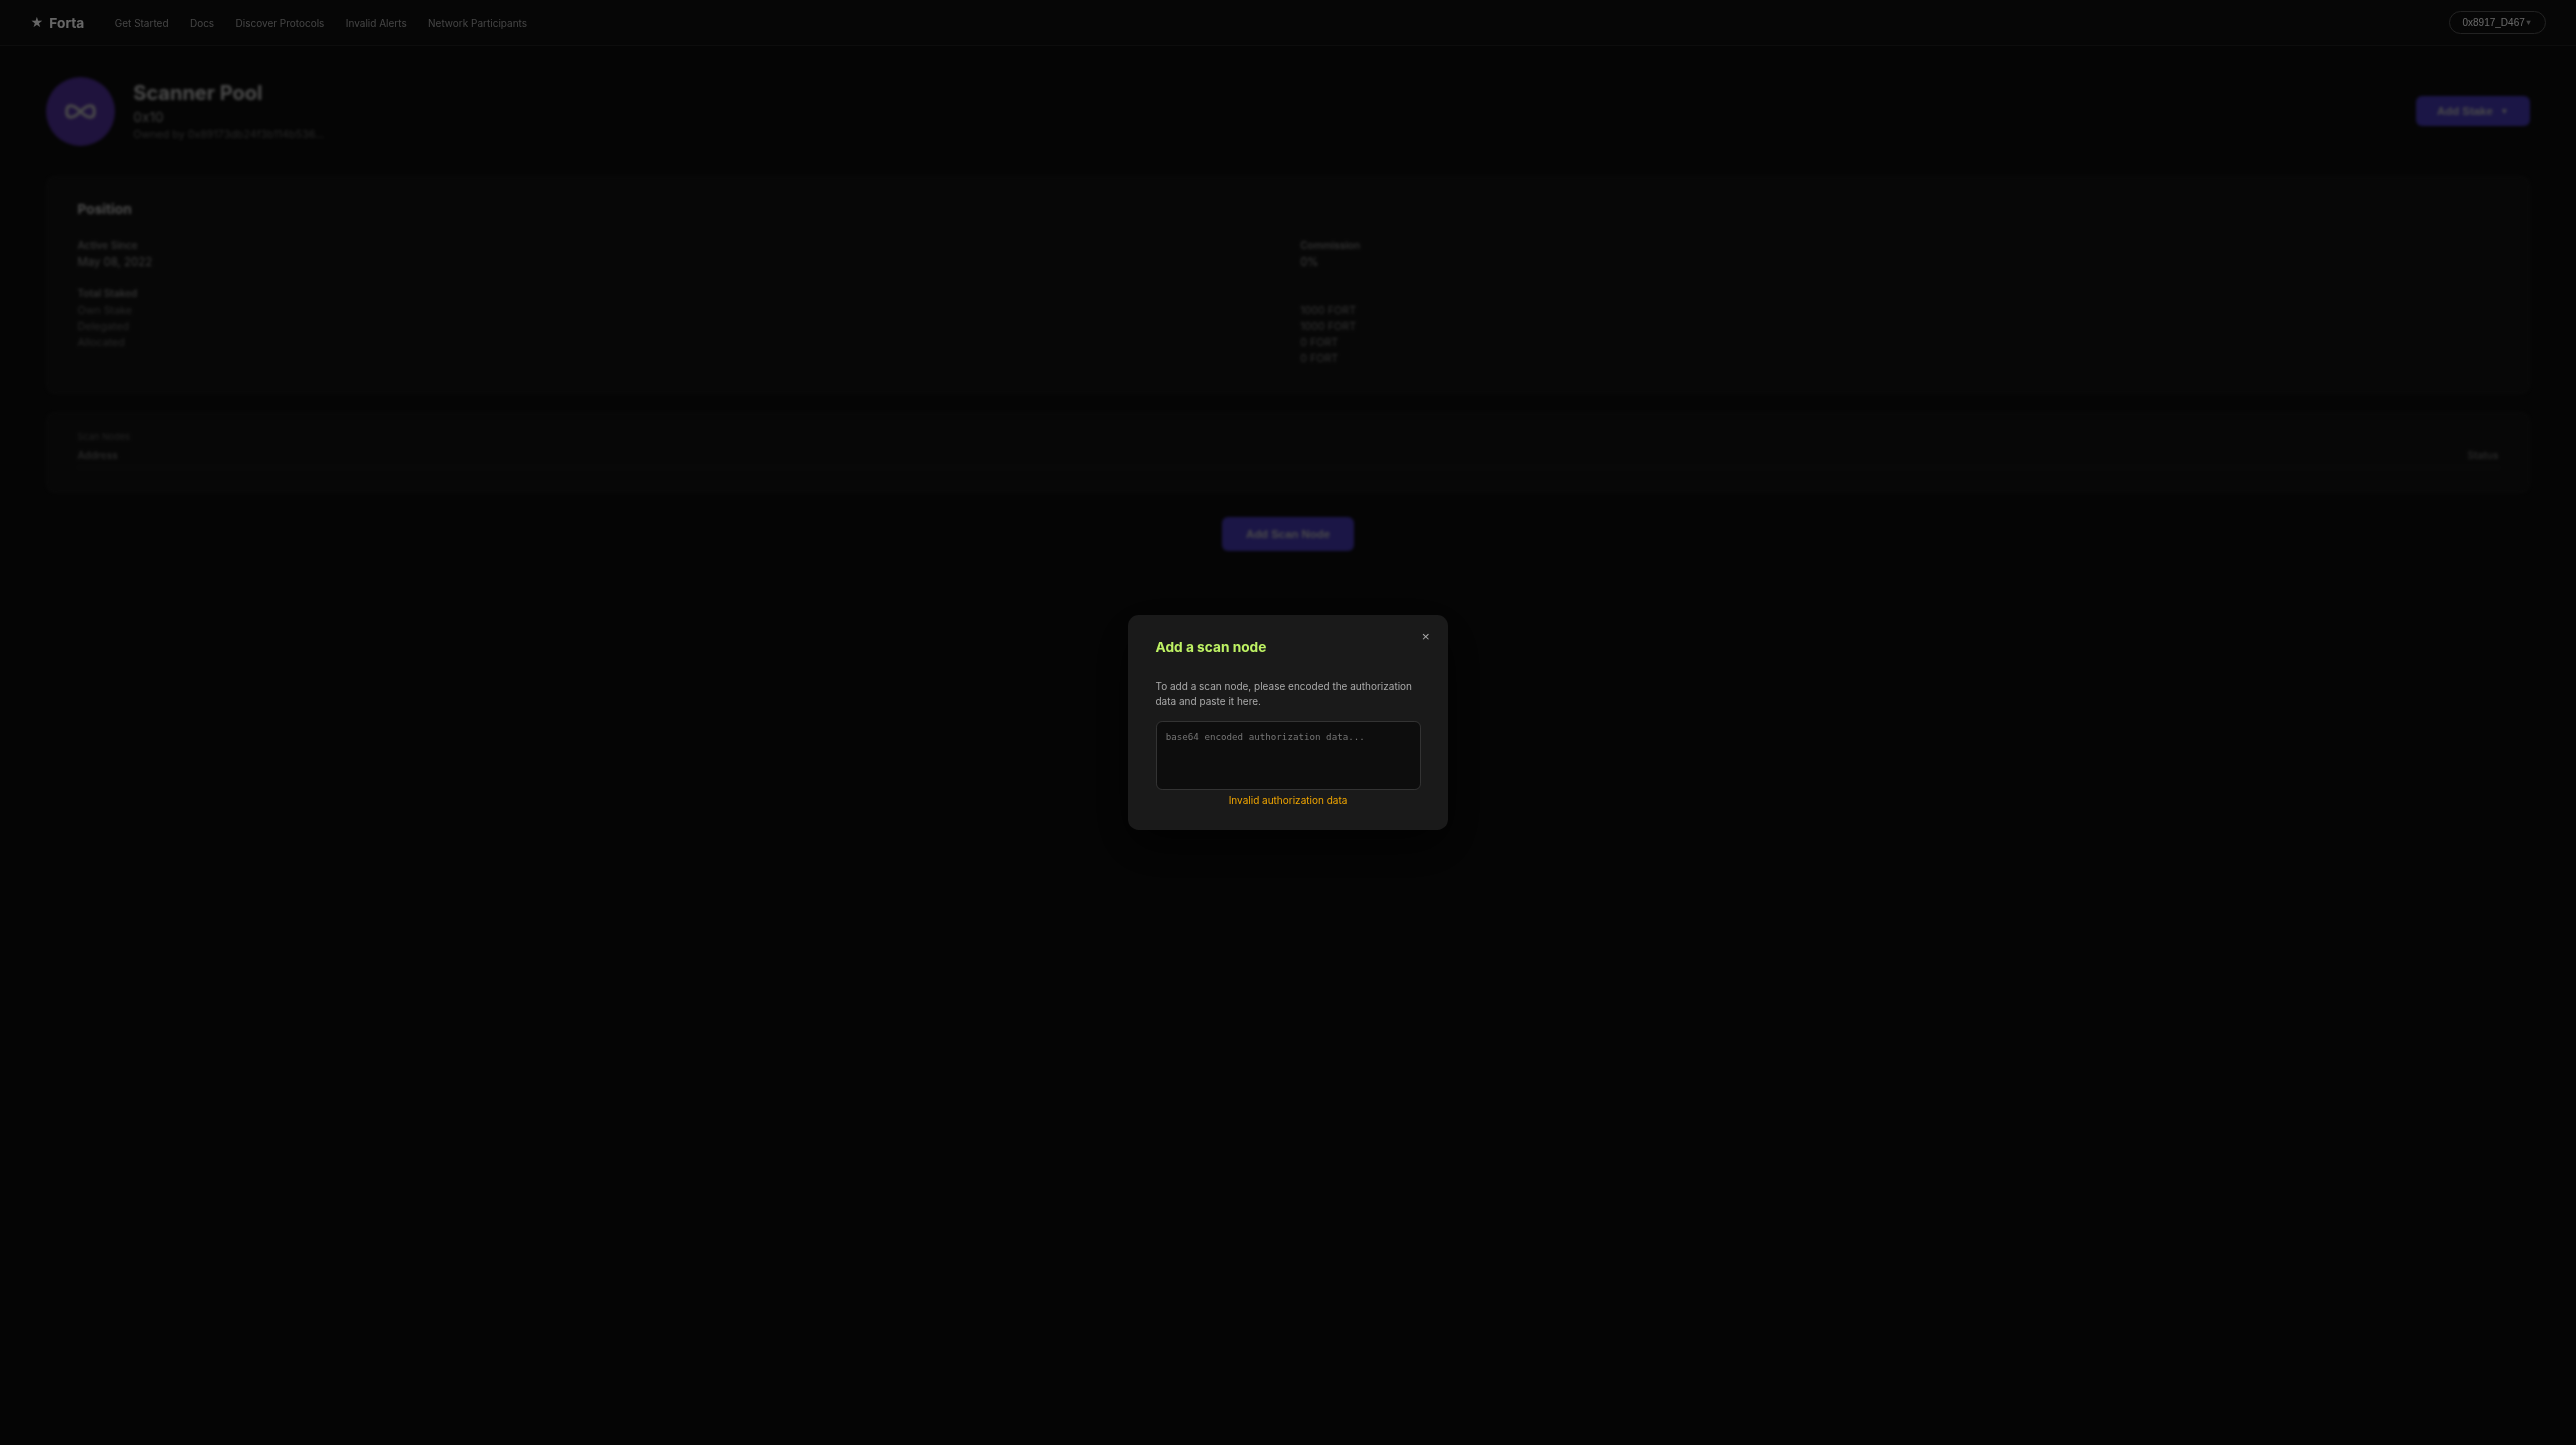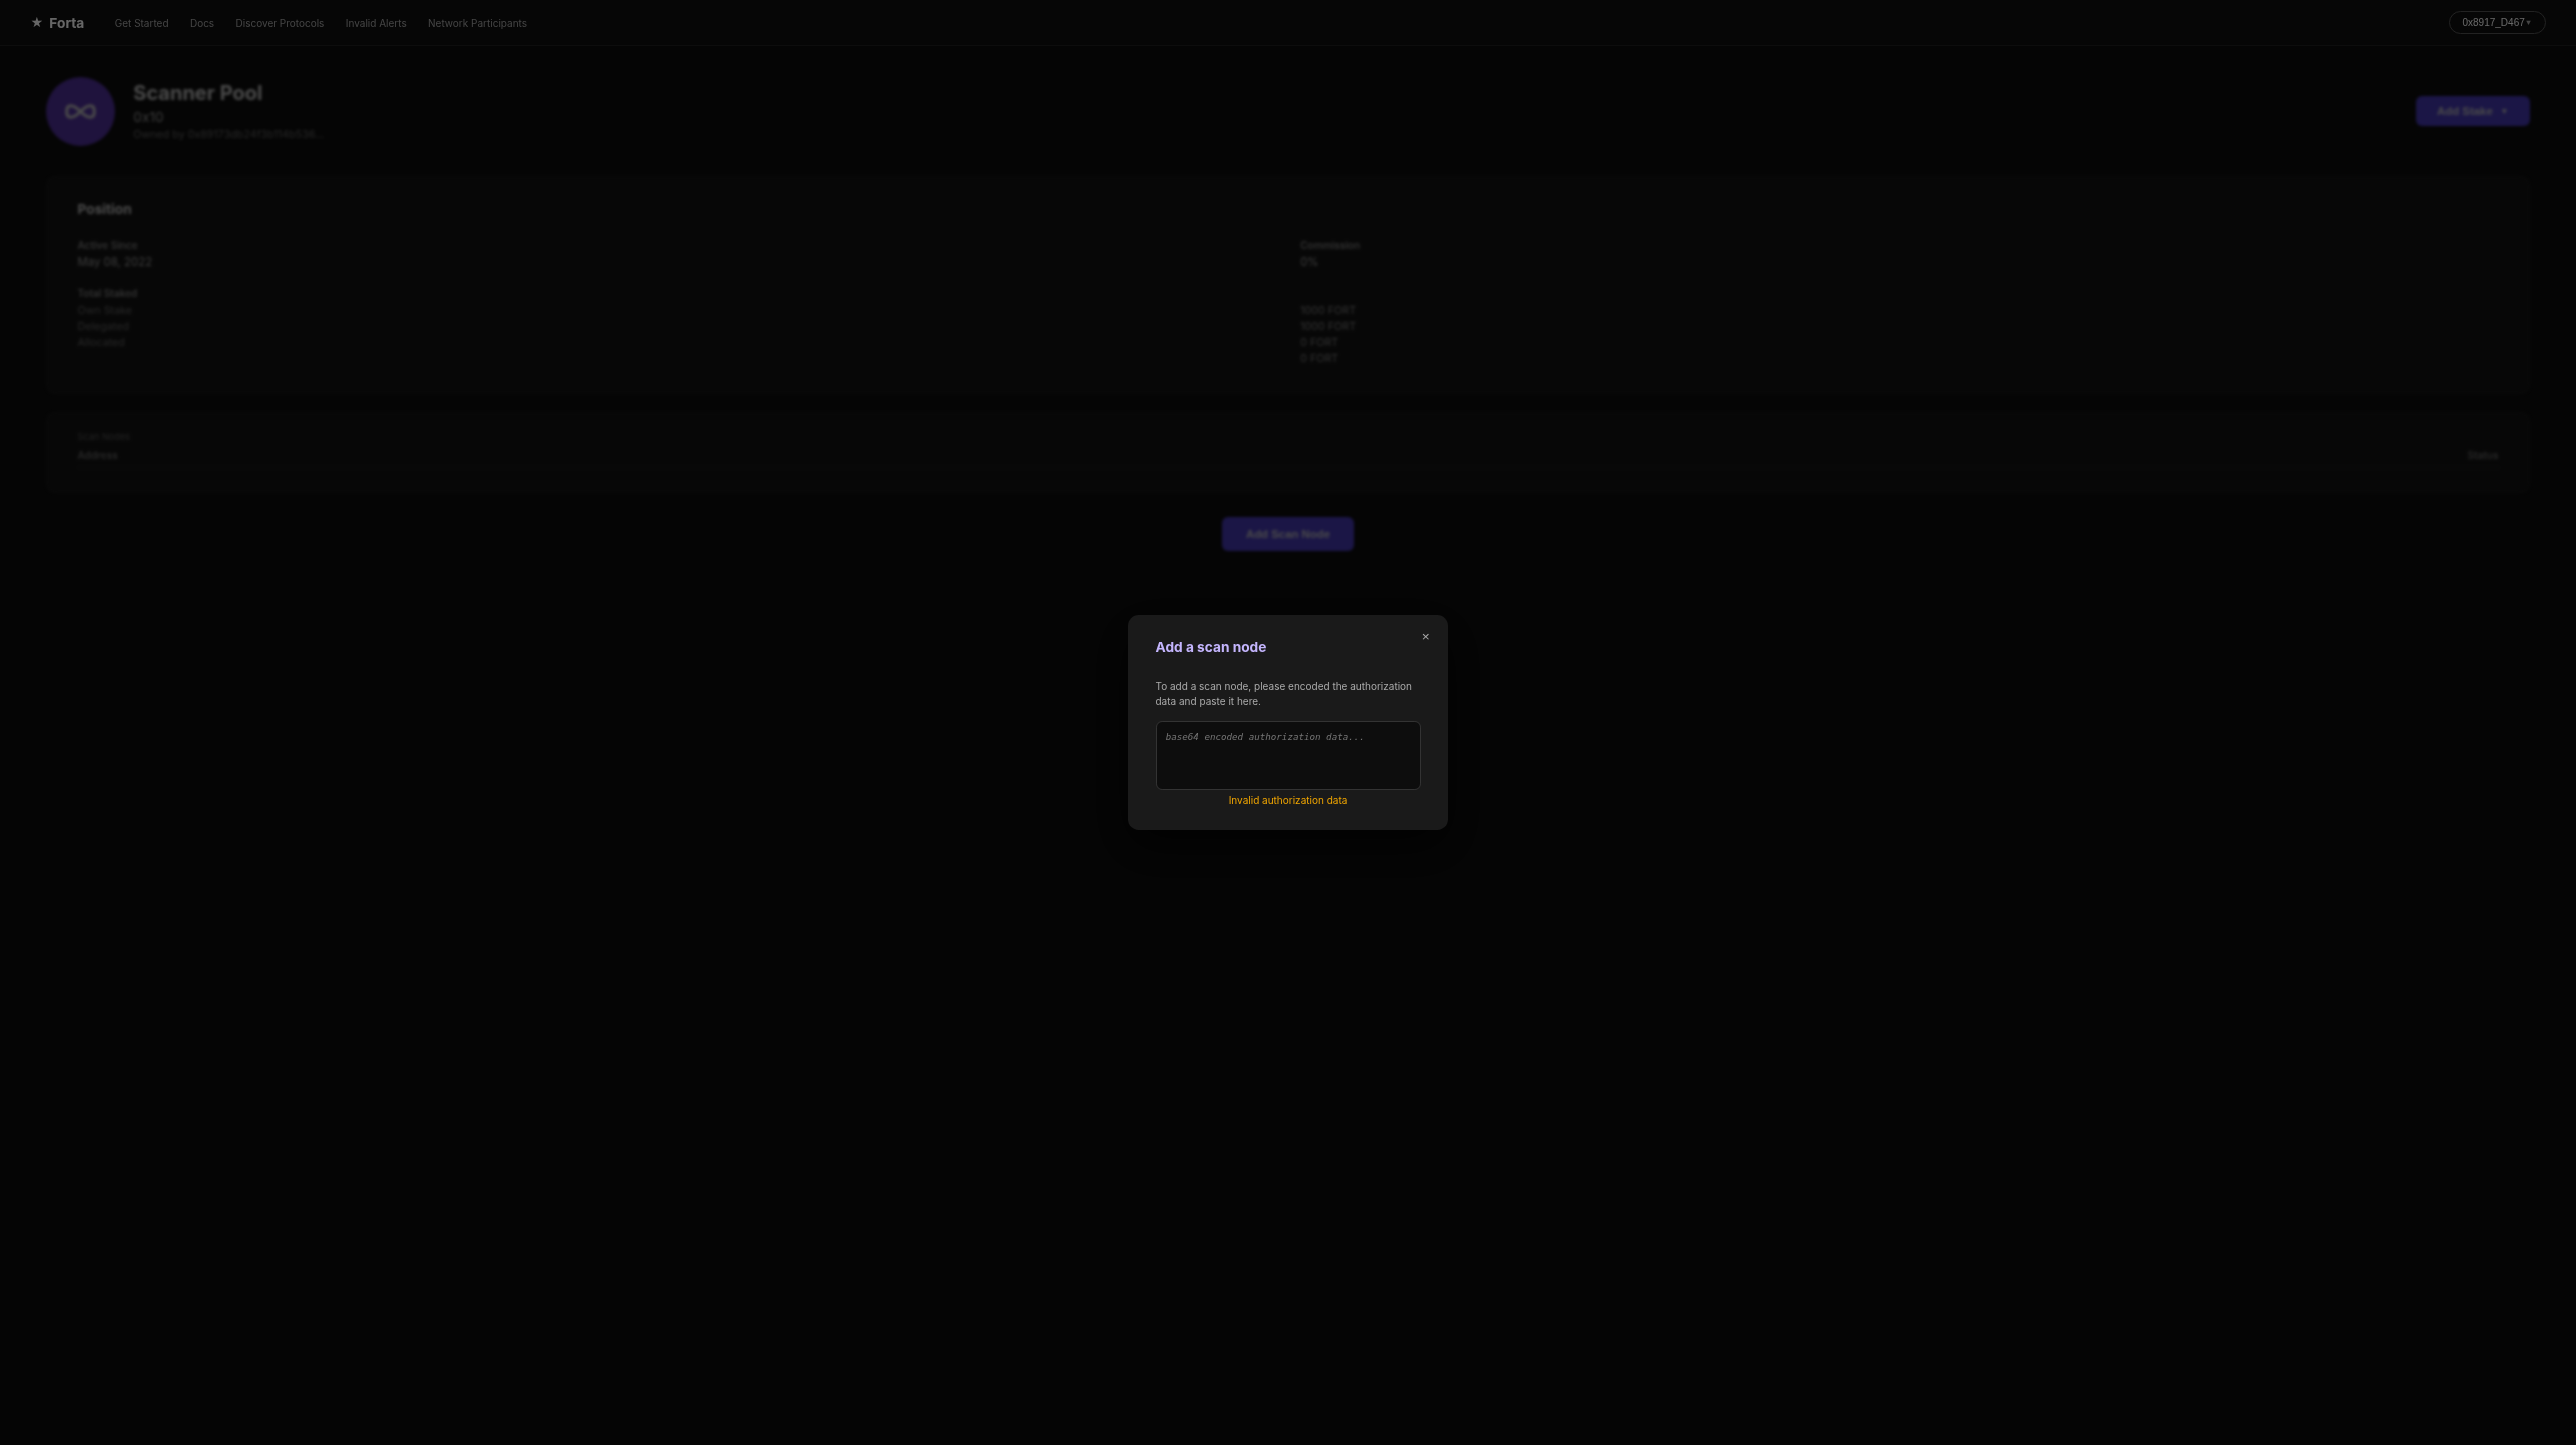--- a/index.html
+++ b/index.html
@@ -243,42 +243,41 @@
       border: none;
       color: #aaa;
       font-size: 13.7px;
       cursor: pointer;
       line-height: 1;
       padding: 3.1px 6.1px;
     }
     .modal h3 {
       font-size: 13.7px;
       font-weight: 700;
-      color: #c4b5fd;
+      color: #bef264;
       margin-bottom: 24px;
     }
     .modal p {
       font-size: 10px;
       color: #aaa;
       margin-bottom: 12.2px;
       line-height: 1.5;
     }
     .modal textarea {
       width: 100%;
       height: 69px;
       background: #0d0d0d;
       border: 0.8px solid #333;
       border-radius: 6.1px;
       color: #888;
       font-size: 9.2px;
       font-family: monospace;
       padding: 9.2px;
       resize: none;
       outline: none;
-      font-style: italic;
     }
     .modal-error {
       text-align: center;
       color: #f0a500;
       font-size: 10px;
       margin-top: 1px;
     }
   </style>
 </head>
 <body>

